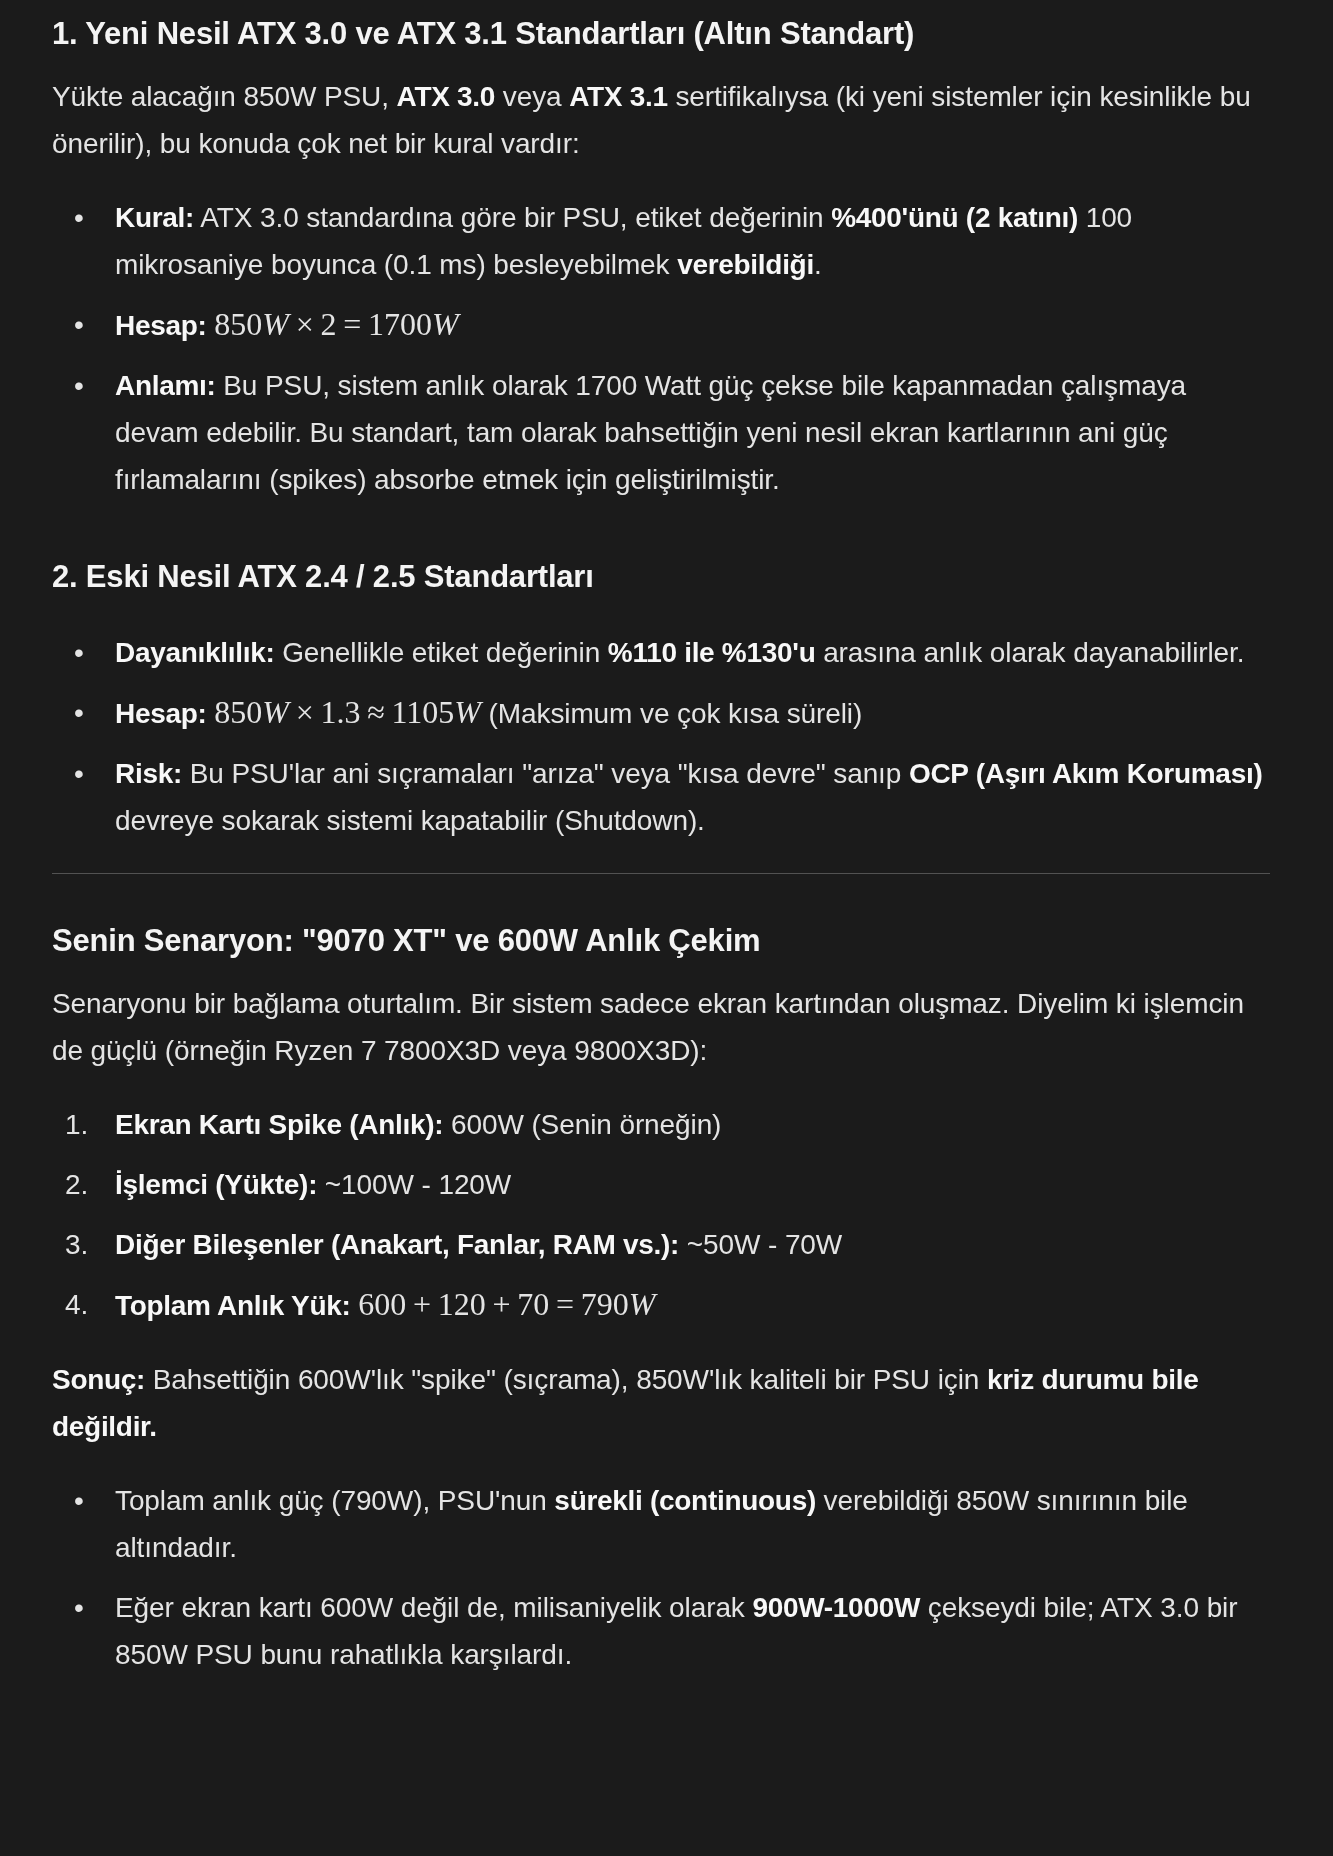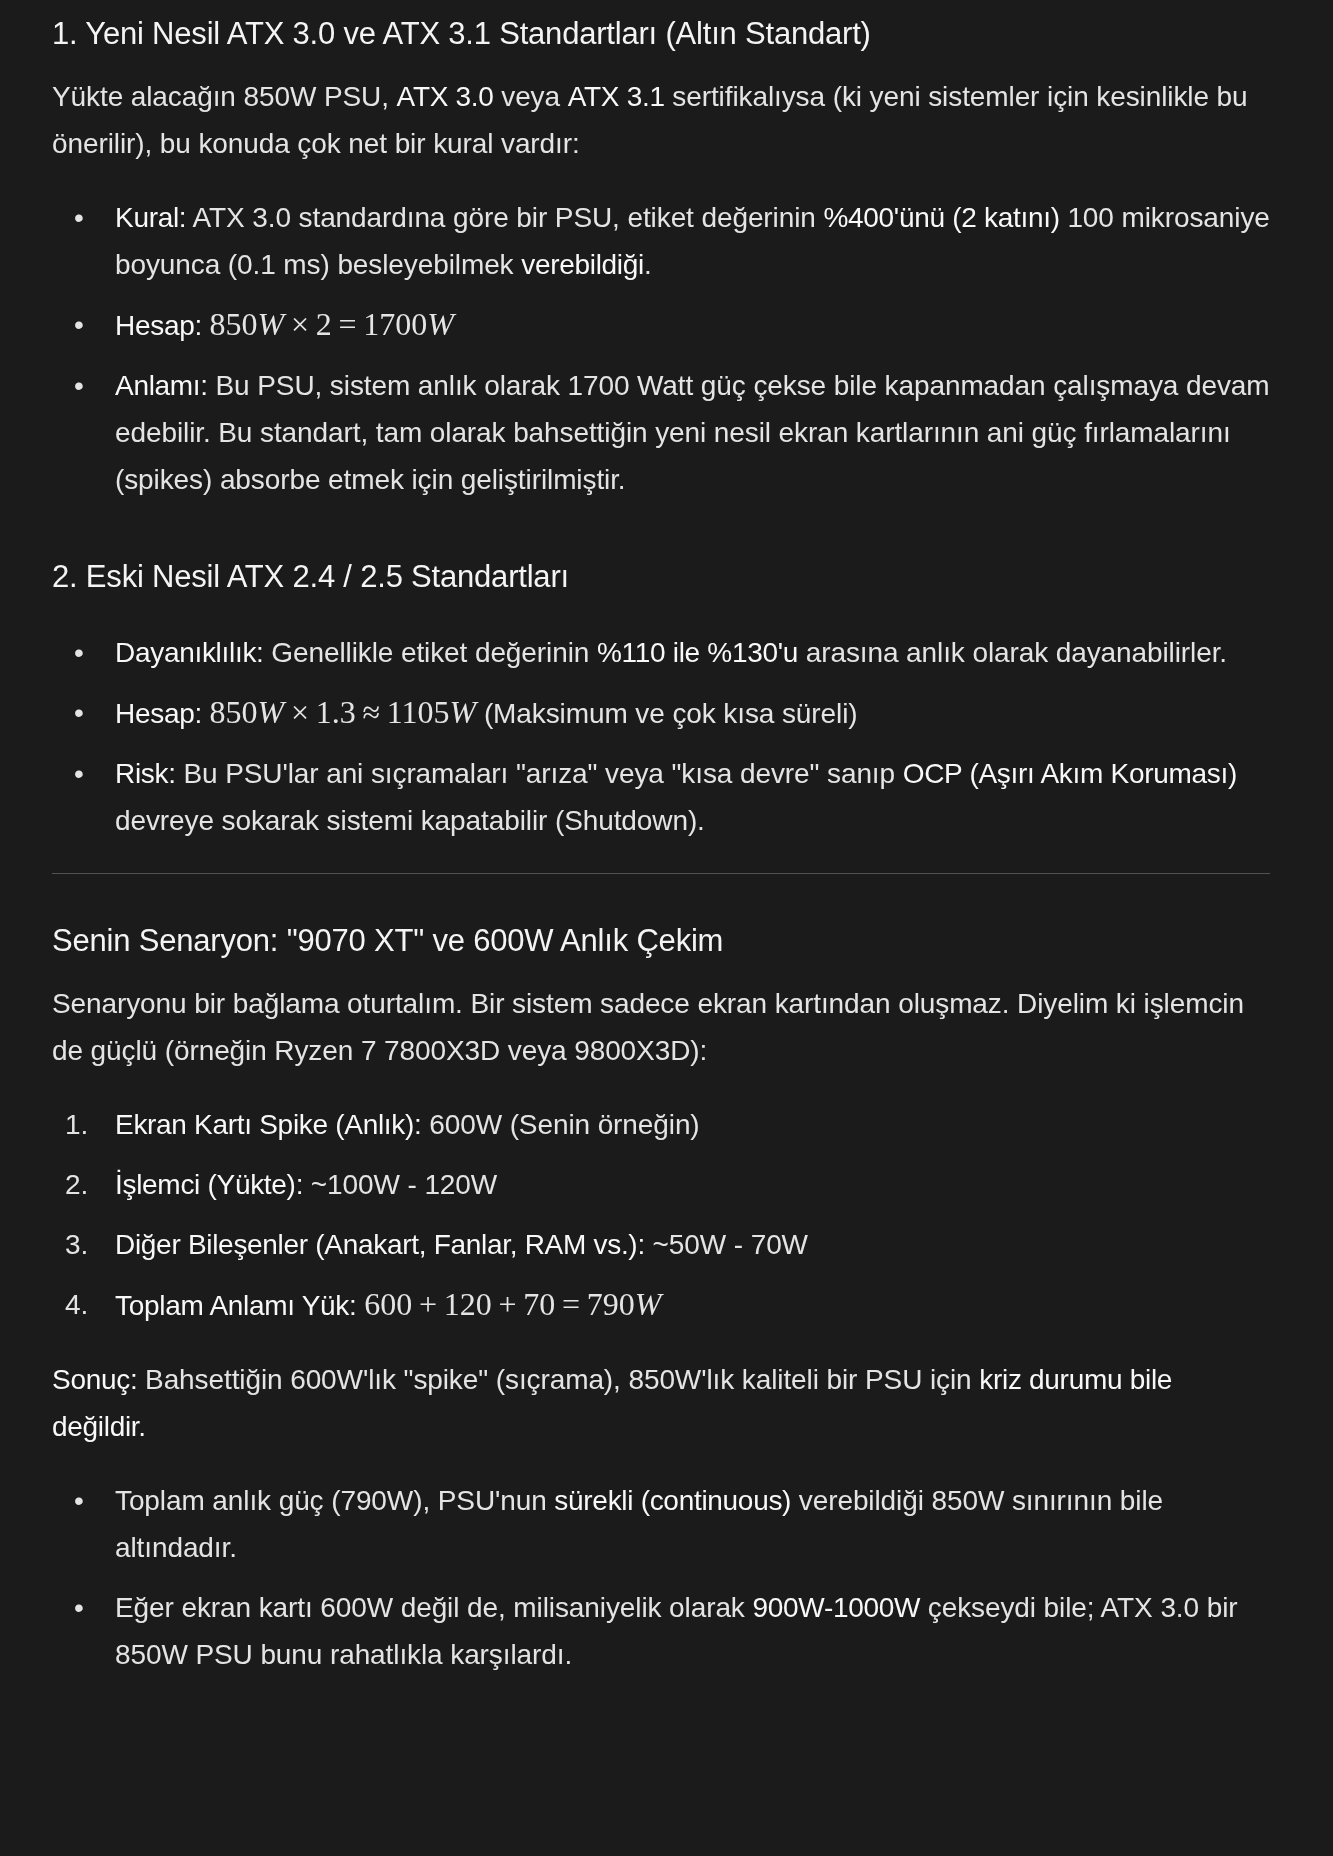--- a/index.html
+++ b/index.html
@@ -13,40 +13,40 @@
     color:var(--text);
     font-family:"Liberation Sans", sans-serif;
     font-size:28px;line-height:47px;letter-spacing:-0.1px;
   }
   .message{
     width:1218px;
     margin-left:52px;
     padding-top:13px;
   }
   .message h3{
-    font-size:31px;line-height:42px;font-weight:400;color:var(--heading);
+    font-size:31px;line-height:42px;font-weight:700;color:var(--heading);
     margin:40px 0 18px;letter-spacing:-0.2px;
   }
   .message > h3:first-child{margin-top:0;}
   .message p{margin:0 0 14px;}
   .message ul,.message ol{
     list-style:none;margin:0 0 14px;padding:0;display:flow-root;
   }
   .message li{
     position:relative;margin:13px 0;padding-left:63px;
   }
   .message ul li::before{
     content:"•";
     position:absolute;left:22px;top:0;
     color:var(--text);
   }
   .message ol li > .marker{
     position:absolute;left:13px;top:0;
   }
-  strong{font-weight:400;color:var(--bold);letter-spacing:-0.3px;}
+  strong{font-weight:700;color:var(--bold);letter-spacing:-0.3px;}
   hr{
     border:none;border-top:1px solid var(--divider);
     margin:16px 0 46px;width:100%;
   }
   
   .kx{
     font-family:Liberation Serif, serif;
     font-size:32px;line-height:47px;
     letter-spacing:0;
   }
@@ -70,20 +70,20 @@
       <li><strong>Hesap:</strong><span> </span><span class="kx kx-n">850</span><span class="kx kx-i">W</span><span class="kx kx-o">×</span><span class="kx kx-n">1.3</span><span class="kx kx-o">≈</span><span class="kx kx-n">1105</span><span class="kx kx-i">W</span><span> (Maksimum ve çok kısa süreli)</span></li>
       <li><strong>Risk:</strong><span> Bu PSU'lar ani sıçramaları "arıza" veya "kısa devre" sanıp </span><strong>OCP (Aşırı Akım Koruması)</strong><span> devreye sokarak sistemi kapatabilir (Shutdown).</span></li>
     </ul>
     <hr>
     <h3><span>Senin Senaryon: "9070 XT" ve 600W Anlık Çekim</span></h3>
     <p><span>Senaryonu bir bağlama oturtalım. Bir sistem sadece ekran kartından oluşmaz. Diyelim ki işlemcin de güçlü (örneğin Ryzen 7 7800X3D veya 9800X3D):</span></p>
     <ol>
       <li><span class="marker">1.</span><strong>Ekran Kartı Spike (Anlık):</strong><span> 600W (Senin örneğin)</span></li>
       <li><span class="marker">2.</span><strong>İşlemci (Yükte):</strong><span> ~100W - 120W</span></li>
       <li><span class="marker">3.</span><strong>Diğer Bileşenler (Anakart, Fanlar, RAM vs.):</strong><span> ~50W - 70W</span></li>
-      <li><span class="marker">4.</span><strong>Toplam Anlamı Yük:</strong><span> </span><span class="kx kx-n">600</span><span class="kx kx-o">+</span><span class="kx kx-n">120</span><span class="kx kx-o">+</span><span class="kx kx-n">70</span><span class="kx kx-o">=</span><span class="kx kx-n">790</span><span class="kx kx-i">W</span></li>
+      <li><span class="marker">4.</span><strong>Toplam Anlık Yük:</strong><span> </span><span class="kx kx-n">600</span><span class="kx kx-o">+</span><span class="kx kx-n">120</span><span class="kx kx-o">+</span><span class="kx kx-n">70</span><span class="kx kx-o">=</span><span class="kx kx-n">790</span><span class="kx kx-i">W</span></li>
     </ol>
     <p><strong>Sonuç:</strong><span> Bahsettiğin 600W'lık "spike" (sıçrama), 850W'lık kaliteli bir PSU için </span><strong>kriz durumu bile değildir.</strong></p>
     <ul>
       <li><span>Toplam anlık güç (790W), PSU'nun </span><strong>sürekli (continuous)</strong><span> verebildiği 850W sınırının bile altındadır.</span></li>
       <li><span>Eğer ekran kartı 600W değil de, milisaniyelik olarak </span><strong>900W-1000W</strong><span> çekseydi bile; ATX 3.0 bir 850W PSU bunu rahatlıkla karşılardı.</span></li>
     </ul>
   </main>
 
 </body></html>

